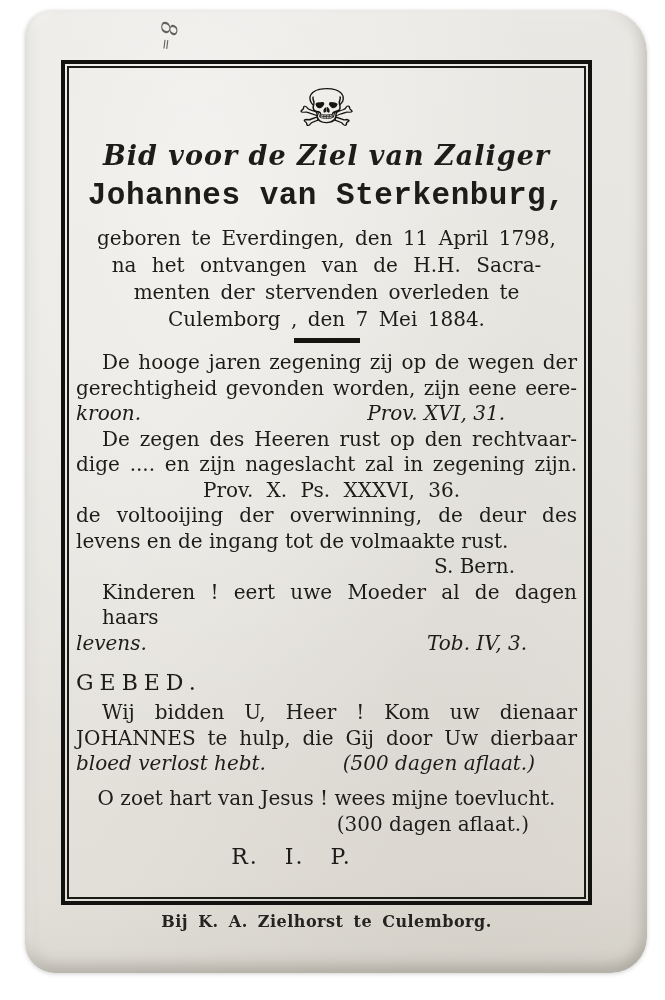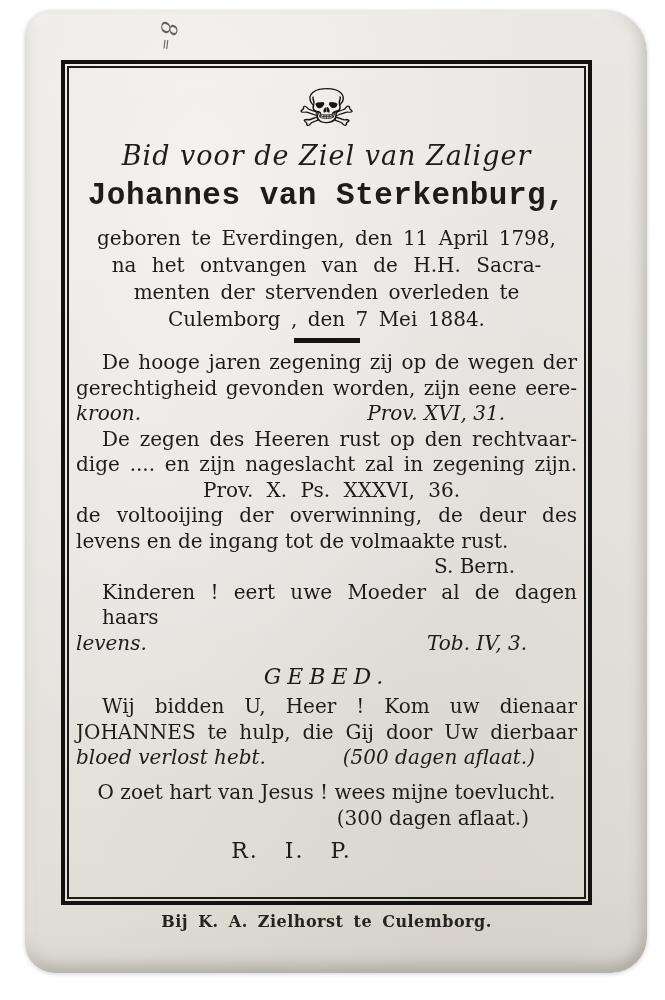--- a/index.html
+++ b/index.html
@@ -57,21 +57,21 @@
     font-family: "DejaVu Sans", sans-serif;
     font-size: 52px;
     line-height: 56px;
     transform: scaleX(1.3);
     color: #161512;
   }
   .script-line {
     margin-top: 5px;
     text-align: center;
     font-style: italic;
-    font-weight: normal;
+    font-weight: bold;
     font-size: 27px;
     line-height: 30px;
     letter-spacing: 1px;
   }
   .name {
     margin-top: 8px;
     text-align: center;
     font-family: "Liberation Mono", "DejaVu Sans Mono", monospace;
     font-weight: bold;
     font-size: 31px;
@@ -92,26 +92,25 @@
   .bl { min-height: 25.5px; }
   .ind { padding-left: 26px; }
   .just { text-align: justify; text-align-last: justify; }
   .row { display: flex; justify-content: space-between; font-style: italic; }
   .cit-r72 { padding-right: 72px; }
   .cit-r50 { padding-right: 50px; }
   .cit-r42 { padding-right: 42px; }
   .cit-center { text-align: center; word-spacing: 7px; padding-left: 10px; }
   .sbern { text-align: right; padding-right: 62px; }
   .gebed {
-    margin-top: 7px;
-    text-align: center;
+    margin-top: 13px;
+    text-align: left;
     font-size: 22px;
     line-height: 28px;
     letter-spacing: 6px;
-    font-style: italic;
   }
   .prayer1 { margin-top: 3px; }
   .prayer2 { margin-top: 8px; font-size: 20px; line-height: 26px; }
   .prayer2 .l1 { text-align: center; }
   .prayer2 .l2 { text-align: right; padding-right: 48px; }
   .rip {
     margin-top: 7px;
     text-align: center;
     font-size: 22px;
     line-height: 26px;

